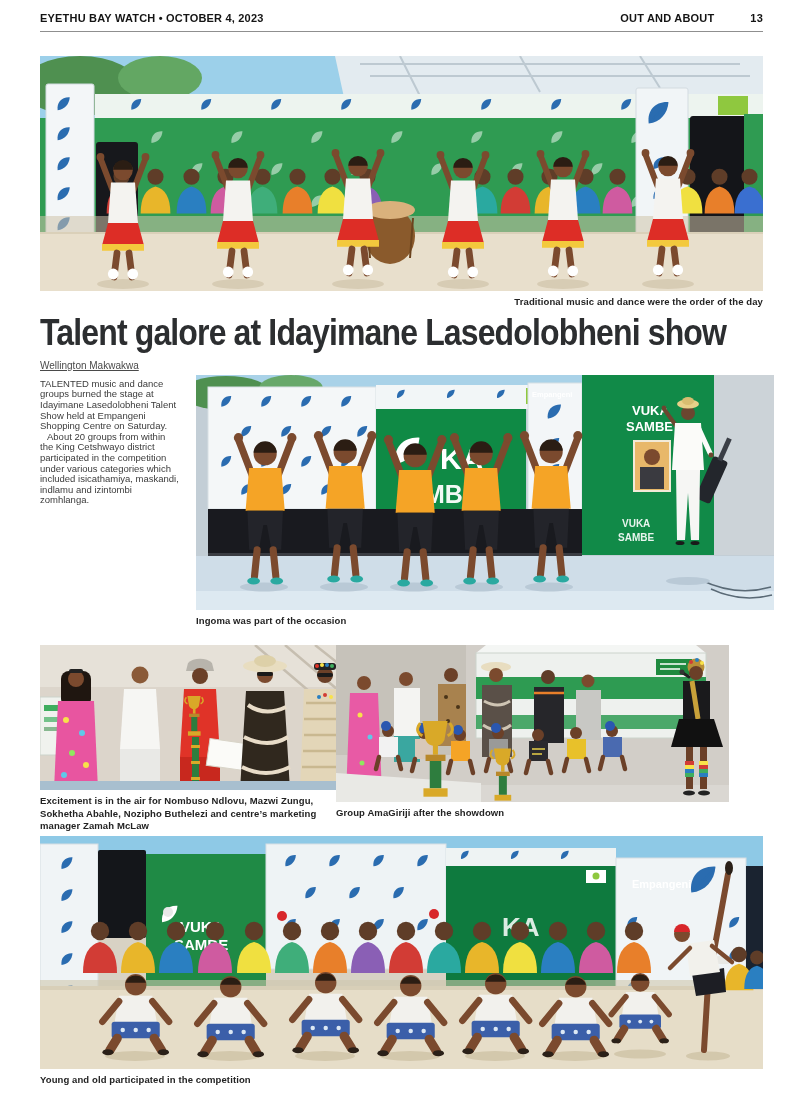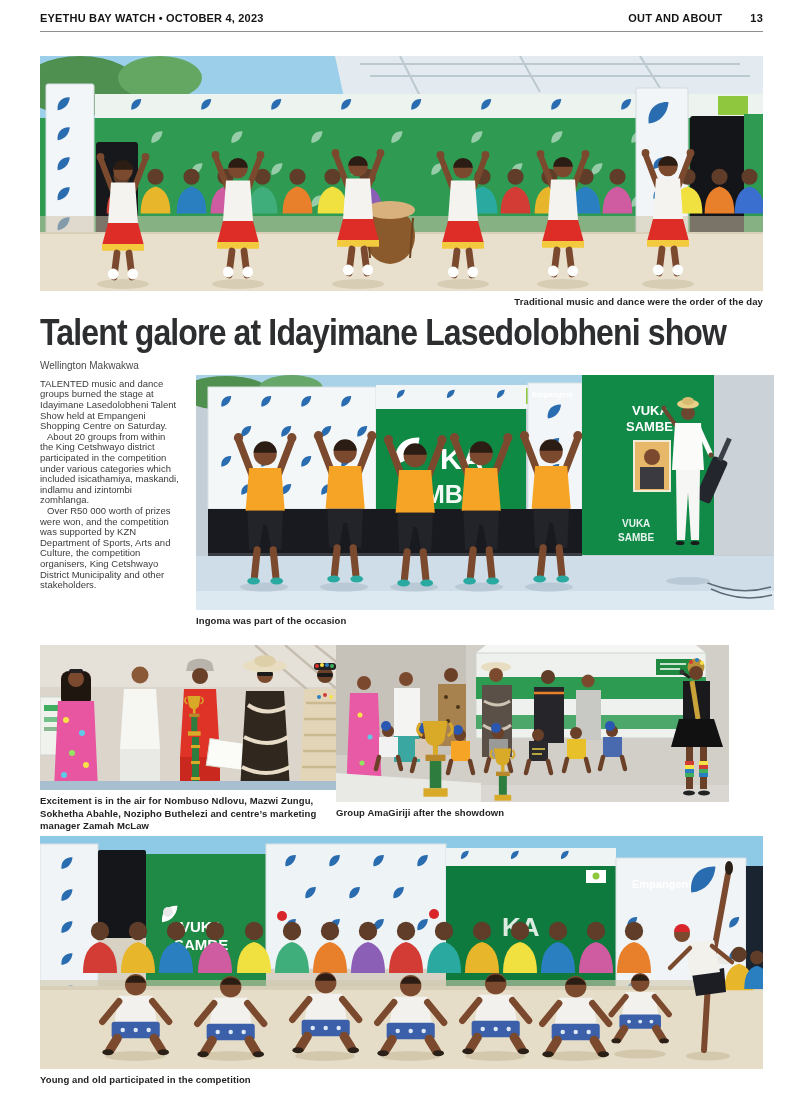--- a/index.html
+++ b/index.html
@@ -6,34 +6,34 @@
   .page {
     width:806px; height:1113px; background:#ffffff; margin:0 auto;
     box-sizing:border-box; padding:12px 43px 0 40px; overflow:hidden;
     font-family:"Liberation Sans","DejaVu Sans",sans-serif; position:relative;
   }
   header.masthead {
     display:flex; justify-content:space-between; align-items:center;
     font-size:11px; font-weight:bold; color:#141414; letter-spacing:.2px;
     padding-bottom:7px; border-bottom:1px solid #8f8f8f;
   }
-  header .mast-right { display:flex; gap:28px; }
+  header .mast-right { display:flex; gap:36px; }
   figure { margin:0; }
   .fig-top { margin-top:24px;text-align:right; }
   svg.photo { display:block; }
   figcaption {
     font-size:9.5px; font-weight:bold; color:#232323;
     margin-top:5px; line-height:1.3; letter-spacing:.1px;
   }
   h1.headline {
     margin:6px 0 0 0; font-size:37px; font-weight:bold; color:#2c2e30;
     line-height:1.04; letter-spacing:-1px; white-space:nowrap;
     transform:scaleX(.865); transform-origin:0 50%;
   }
-  .byline { font-size:10px; color:#4a4a4a; margin-top:7px; }
+  .byline { font-size:10px; color:#4a4a4a; margin-top:7px;text-decoration:underline; }
   .article-row { display:flex; gap:16px; margin-top:4px; }
   .body-col {
     flex:0 0 140px; width:140px; font-size:9.5px; line-height:10.6px;
     color:#3b3b3b; padding-top:4px;
   }
   .body-col p { margin:0; }
   .body-col p + p { text-indent:7px; }
   .row3 { display:flex; gap:12px; margin-top:18px; }
   .fig-bottom { margin-top:4px; }
   svg text { font-family:"Liberation Sans","DejaVu Sans",sans-serif; font-weight:bold; fill:#ffffff; }
@@ -213,21 +213,20 @@
     <figcaption>Traditional music and dance were the order of the day</figcaption>
   </figure>
 
   <h1 class="headline">Talent galore at Idayimane Lasedolobheni show</h1>
   <div class="byline">Wellington Makwakwa</div>
 
   <div class="article-row">
     <div class="body-col">
       <p>TALENTED music and dance groups burned the stage at Idayimane Lasedolobheni Talent Show held at Empangeni Shopping Centre on Saturday.</p>
       <p>About 20 groups from within the King Cetshwayo district participated in the competition under various categories which included isicathamiya, maskandi, indlamu and izintombi zomhlanga.</p>
-      <p>Over R50 000 worth of prizes were won, and the competition was supported by KZN Department of Sports, Arts and Culture, the competition organisers, King Cetshwayo District Municipality and other stakeholders.</p>
     </div>
 
     <figure>
       <svg class="photo" width="578" height="235" viewBox="0 0 578 235" role="img">
         <rect width="578" height="235" fill="#c3ced6"></rect>
         <rect width="578" height="26" fill="#a9d2e8"></rect>
         <ellipse cx="30" cy="18" rx="45" ry="17" fill="#4f9050"></ellipse>
           <ellipse cx="95" cy="13" rx="32" ry="13" fill="#67a86a"></ellipse>
         <rect x="12" y="12" width="168" height="122" fill="#f4f7f8" stroke="#d8e0e4"></rect>
         <g color="#2a6cb0">

